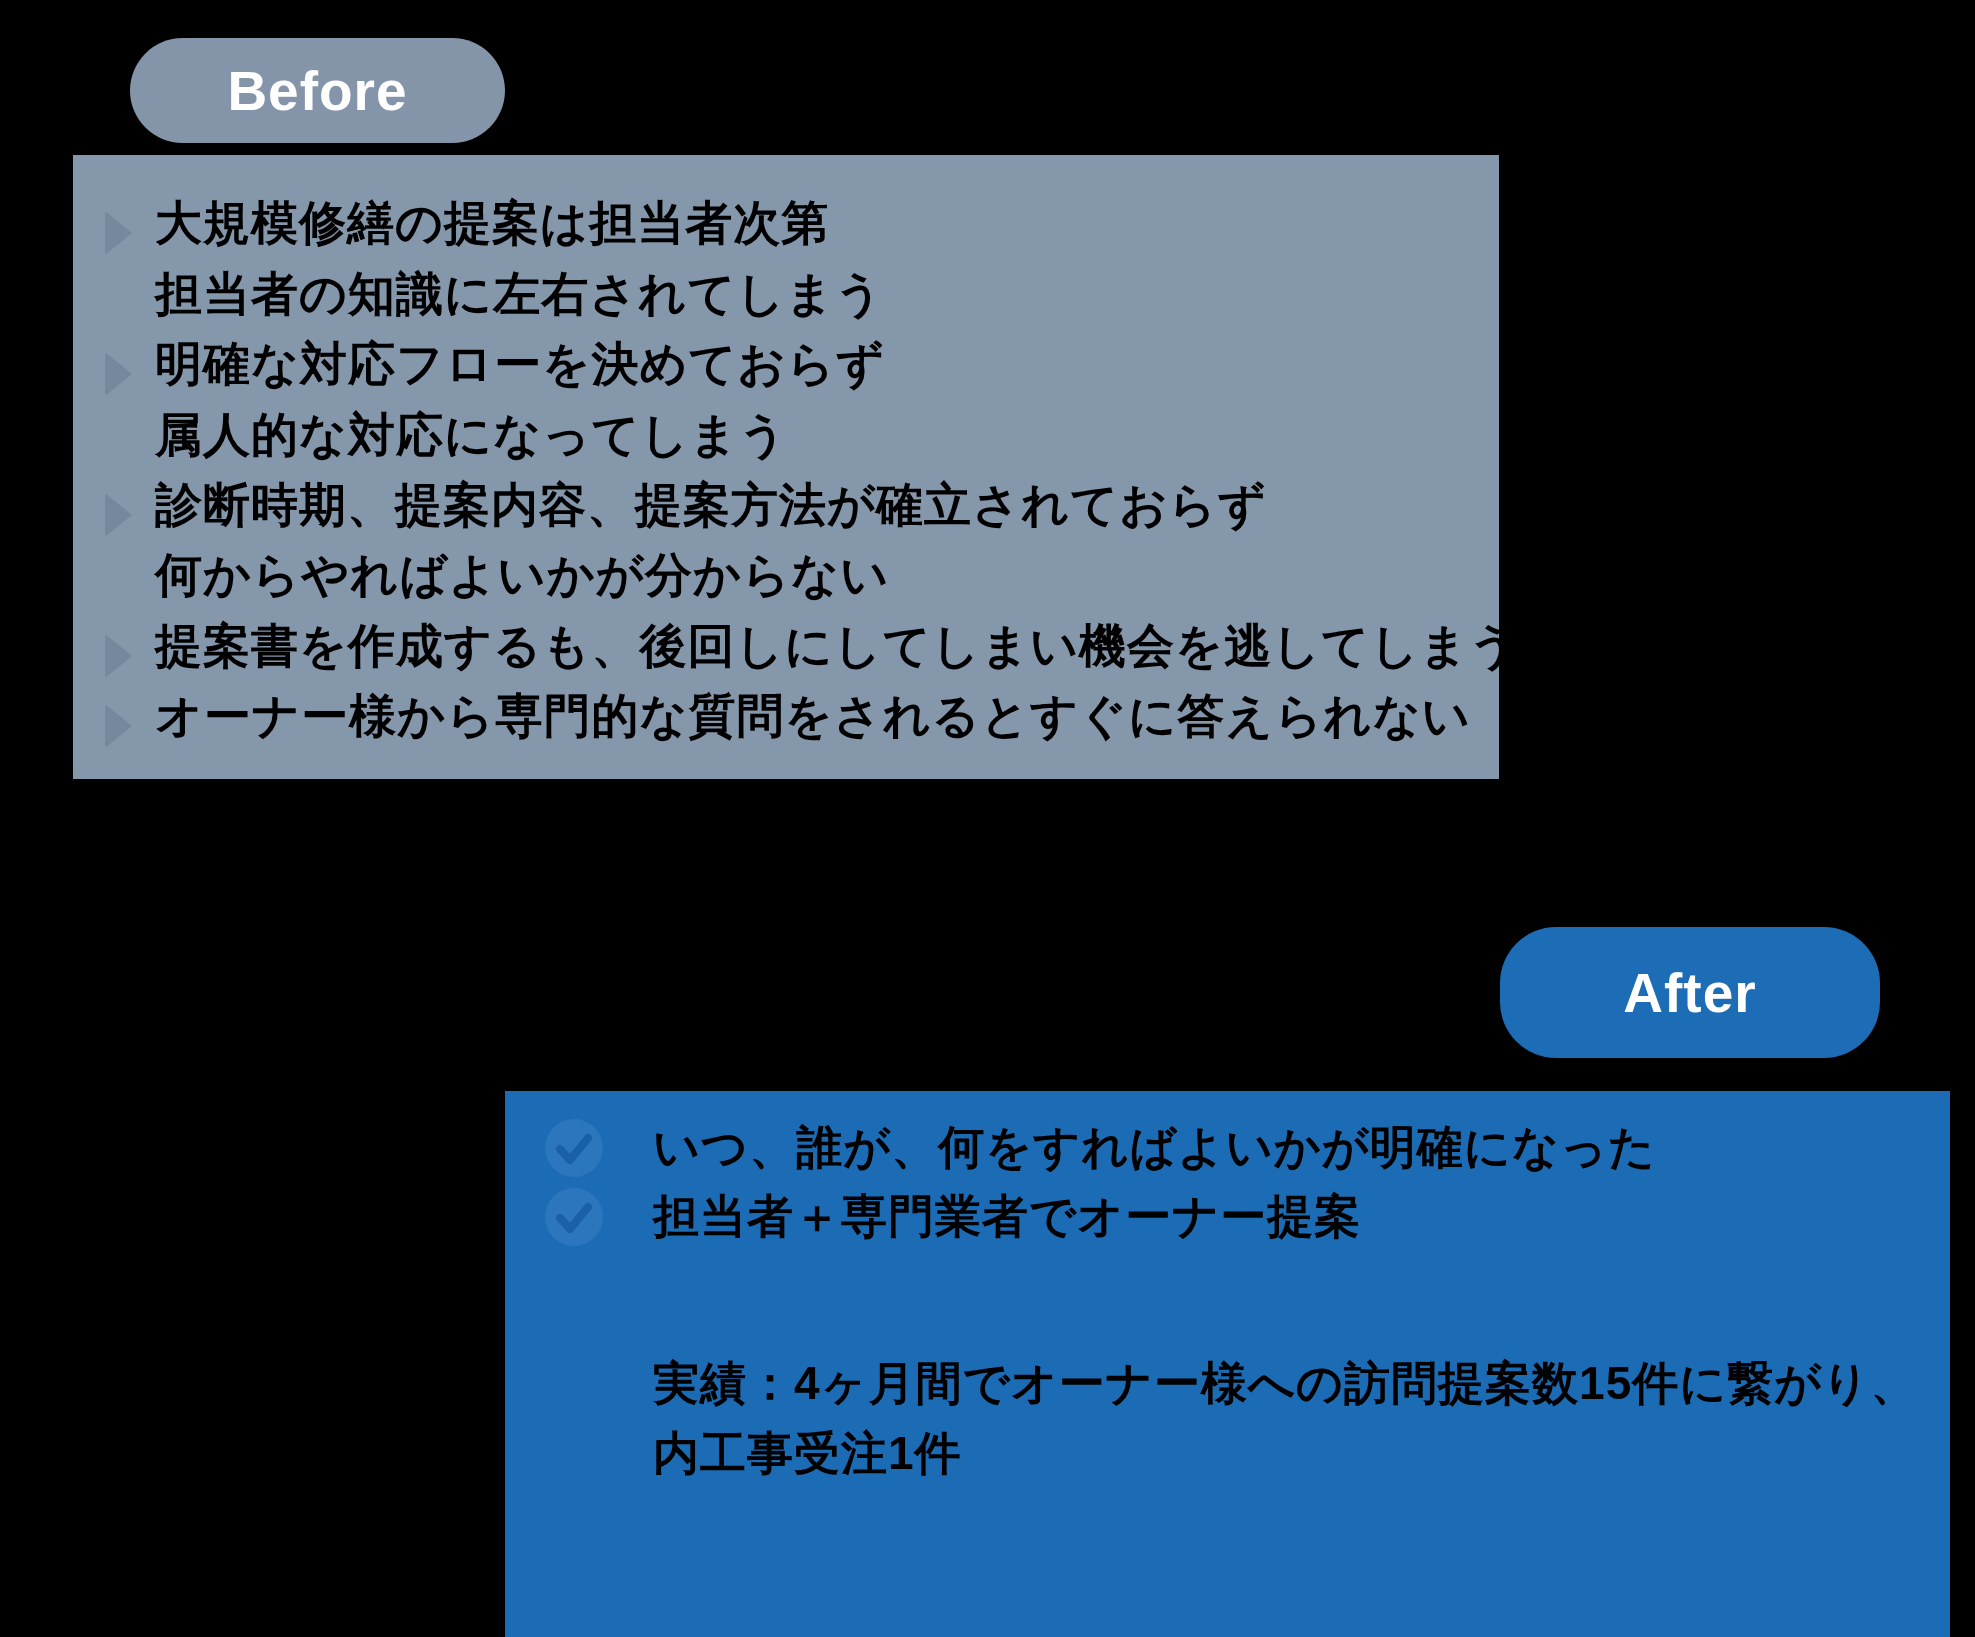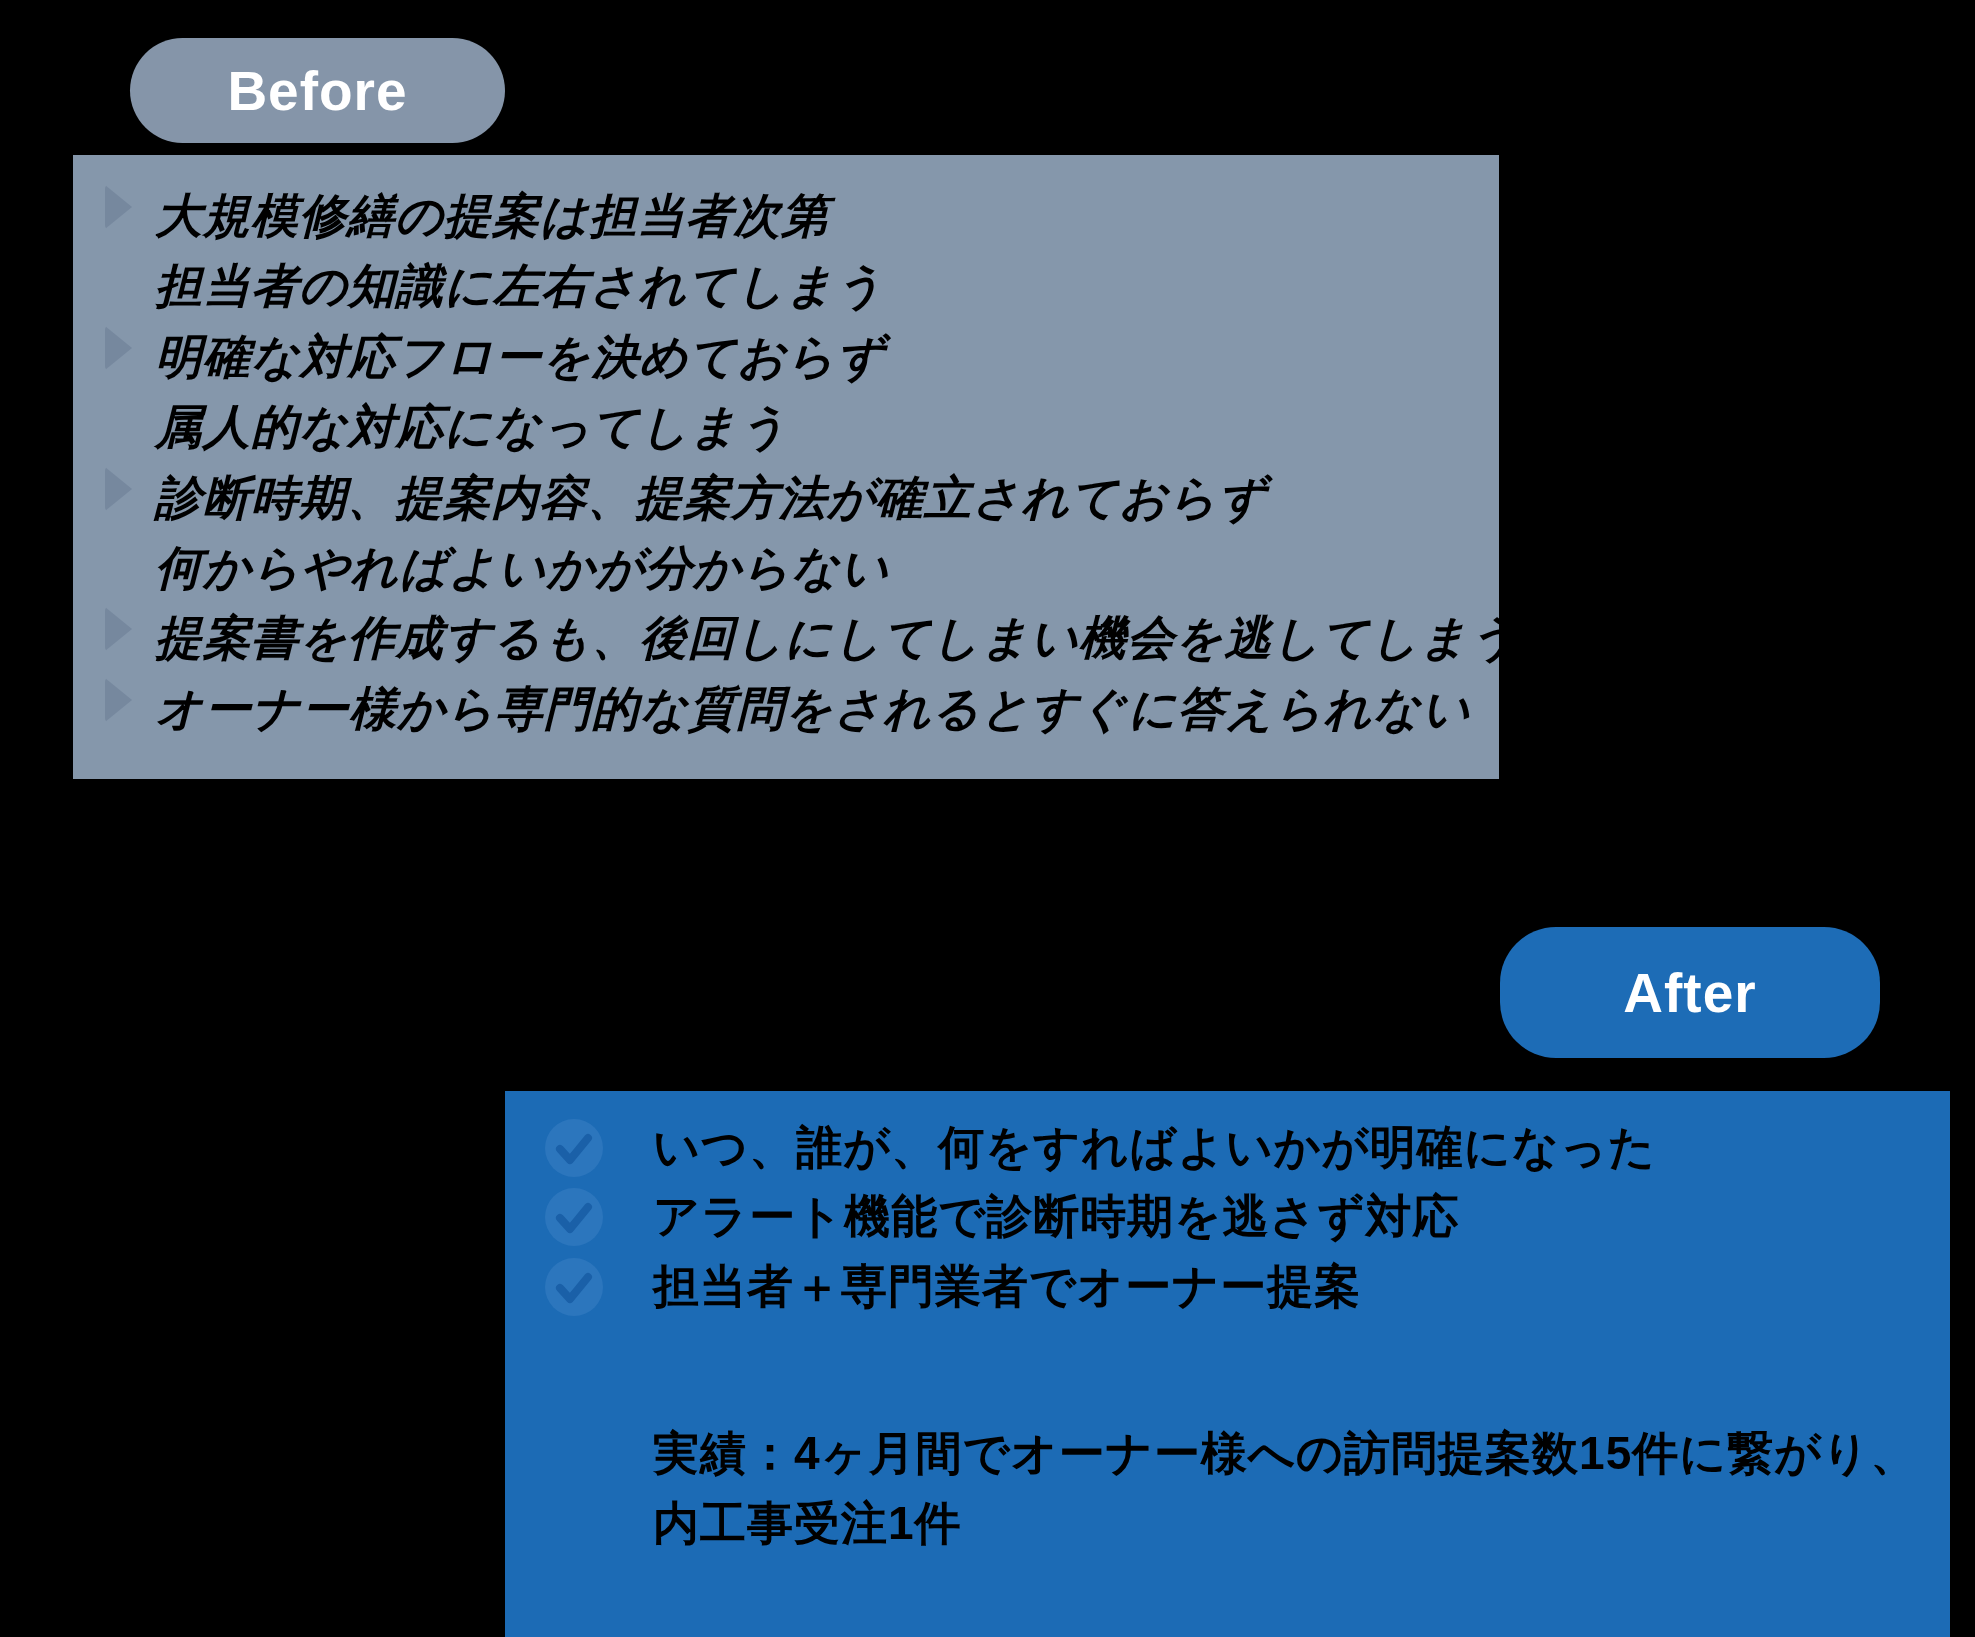--- a/index.html
+++ b/index.html
@@ -12,21 +12,21 @@
     position:absolute;display:flex;align-items:center;justify-content:center;
     color:#fff;font-size:55px;letter-spacing:1px;
   }
   .badge.before{left:130px;top:38px;width:375px;height:105px;border-radius:53px;background:#8595A9;}
   .badge.after{left:1500px;top:927px;width:380px;height:131px;border-radius:56px;background:#1D6CB6;}
   
   .panel-before{
     position:absolute;left:73px;top:155px;width:1426px;height:624px;
     background:#8597AB;box-sizing:border-box;padding-top:30px;
   }
-  .g-row{position:relative;height:70.4px;display:flex;align-items:flex-start;font-style:italic;}
+  .g-row{position:relative;height:70.4px;display:flex;align-items:flex-end;}
   .tri{
     display:block;width:0;height:0;margin-left:32px;
     border-top:22px solid transparent;border-bottom:22px solid transparent;
     border-left:27px solid #76889E;flex:0 0 auto;border-radius:4px;
   }
   .g-text{
     margin-left:23px;font-size:47px;color:#000;letter-spacing:1px;white-space:nowrap;
   }
   
   .panel-after{
@@ -94,27 +94,20 @@
         <circle cx="29" cy="29" r="29" fill="#2C76BD"></circle>
         <path d="M15 30 L25 41 L43 19" fill="none" stroke="#1A60A8" stroke-width="8" stroke-linecap="round" stroke-linejoin="round"></path>
       </svg>
       <span class="b-text">いつ、誰が、何をすればよいかが明確になった</span>
     </div>
     <div class="b-row">
       <svg class="check" viewBox="0 0 58 58">
         <circle cx="29" cy="29" r="29" fill="#2C76BD"></circle>
         <path d="M15 30 L25 41 L43 19" fill="none" stroke="#1A60A8" stroke-width="8" stroke-linecap="round" stroke-linejoin="round"></path>
       </svg>
-      <span class="b-text">アラート機能で診断時期を逃さず対応</span>
-    </div>
-    <div class="b-row">
-      <svg class="check" viewBox="0 0 58 58">
-        <circle cx="29" cy="29" r="29" fill="#2C76BD"></circle>
-        <path d="M15 30 L25 41 L43 19" fill="none" stroke="#1A60A8" stroke-width="8" stroke-linecap="round" stroke-linejoin="round"></path>
-      </svg>
       <span class="b-text">担当者＋専門業者でオーナー提案</span>
     </div>
     <div class="spacer"></div>
     <div class="r-row">
       <span class="r-text">実績：4ヶ月間でオーナー様への訪問提案数15件に繋がり、</span>
     </div>
     <div class="r-row">
       <span class="r-text">内工事受注1件</span>
     </div>
   </div>

